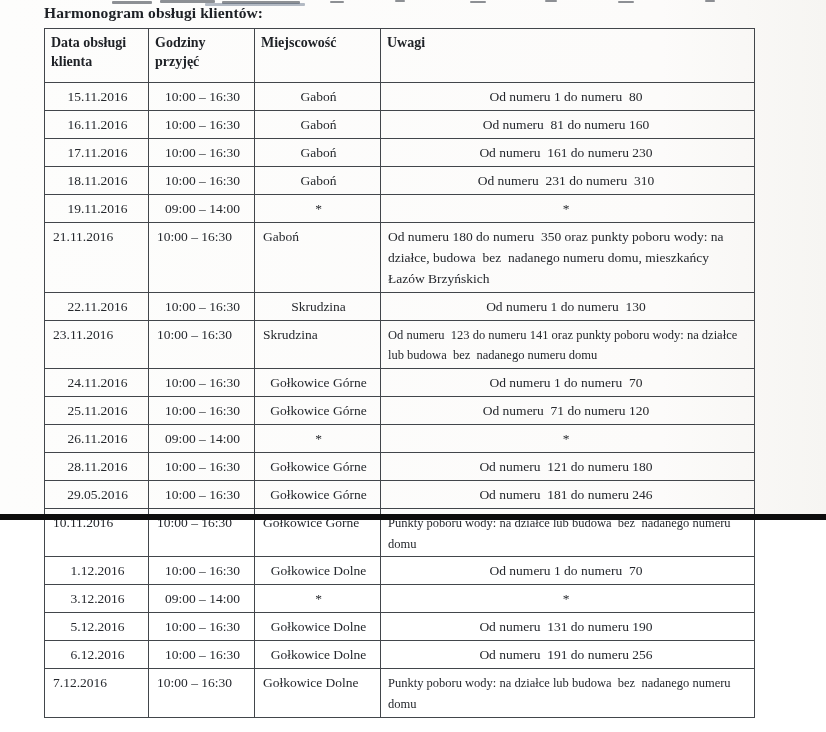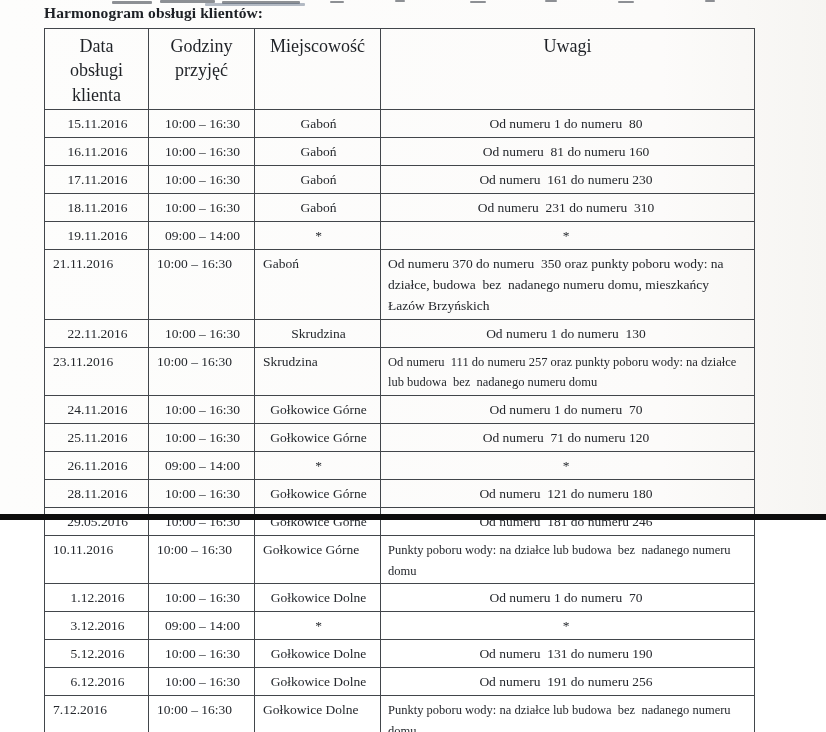--- a/index.html
+++ b/index.html
@@ -48,23 +48,23 @@
     table-layout: fixed;
     background: transparent;
   }
   .schedule th, .schedule td {
     border: 1px solid #42464b;
     color: #25282d;
     overflow: hidden;
   }
   .schedule th {
     height: 46px;
-    font-size: 18px;
-    font-weight: normal;
-    text-align: center;
+    font-size: 14px;
+    font-weight: bold;
+    text-align: left;
     vertical-align: top;
     padding: 5px 6px 2px 6px;
     line-height: 1.35;
     color: #1e2126;
   }
   .schedule td {
     font-size: 13.5px;
     vertical-align: top;
     padding: 4px 6px 2px 8px;
     line-height: 1.55;
@@ -150,33 +150,33 @@
       <tr class="h-single">
         <td class="date">19.11.2016</td>
         <td class="hours">09:00 – 14:00</td>
         <td class="place">*</td>
         <td class="notes">*</td>
       </tr>
       <tr class="h-three">
         <td class="date">21.11.2016</td>
         <td class="hours">10:00 – 16:30</td>
         <td class="place">Gaboń</td>
-        <td class="notes">Od numeru 370 do numeru  350 oraz punkty poboru wody: na działce, budowa  bez  nadanego numeru domu, mieszkańcy Łazów Brzyńskich</td>
+        <td class="notes">Od numeru 180 do numeru  350 oraz punkty poboru wody: na działce, budowa  bez  nadanego numeru domu, mieszkańcy Łazów Brzyńskich</td>
       </tr>
       <tr class="h-single">
         <td class="date">22.11.2016</td>
         <td class="hours">10:00 – 16:30</td>
         <td class="place">Skrudzina</td>
         <td class="notes">Od numeru 1 do numeru  130</td>
       </tr>
       <tr class="h-two small-notes">
         <td class="date">23.11.2016</td>
         <td class="hours">10:00 – 16:30</td>
         <td class="place">Skrudzina</td>
-        <td class="notes">Od numeru  111 do numeru 257 oraz punkty poboru wody: na działce lub budowa  bez  nadanego numeru domu</td>
+        <td class="notes">Od numeru  123 do numeru 141 oraz punkty poboru wody: na działce lub budowa  bez  nadanego numeru domu</td>
       </tr>
       <tr class="h-single">
         <td class="date">24.11.2016</td>
         <td class="hours">10:00 – 16:30</td>
         <td class="place">Gołkowice Górne</td>
         <td class="notes">Od numeru 1 do numeru  70</td>
       </tr>
       <tr class="h-single">
         <td class="date">25.11.2016</td>
         <td class="hours">10:00 – 16:30</td>

